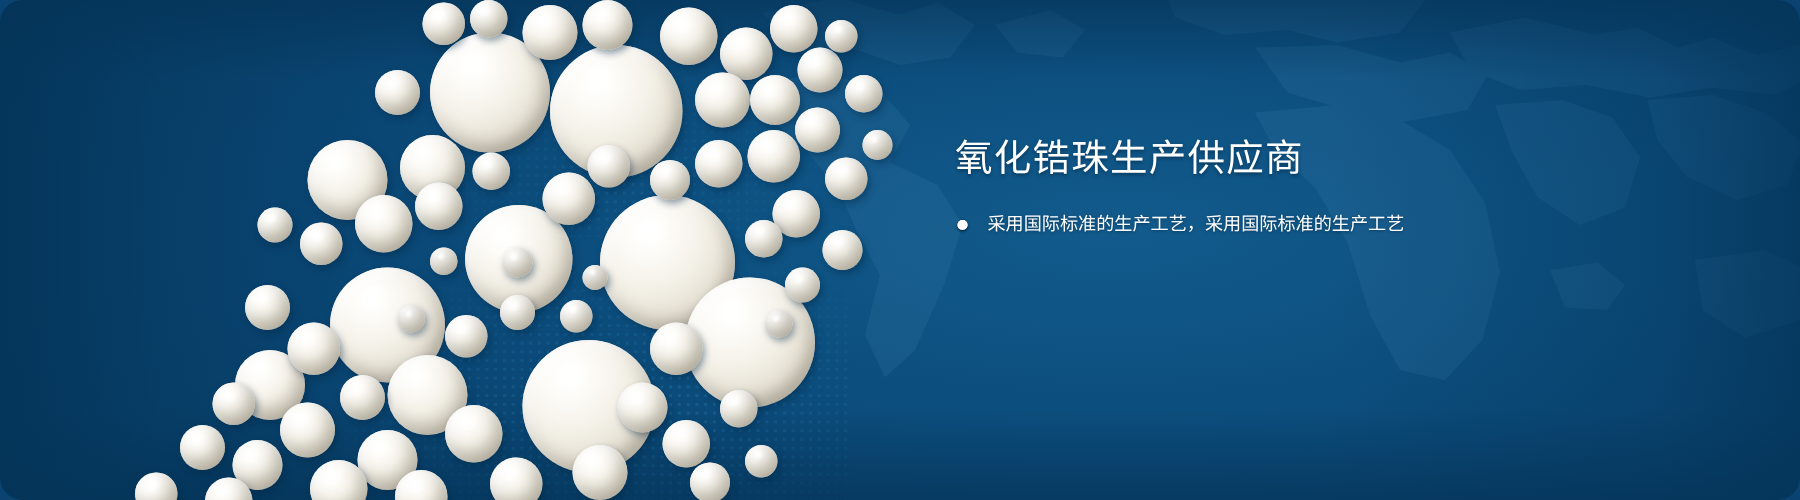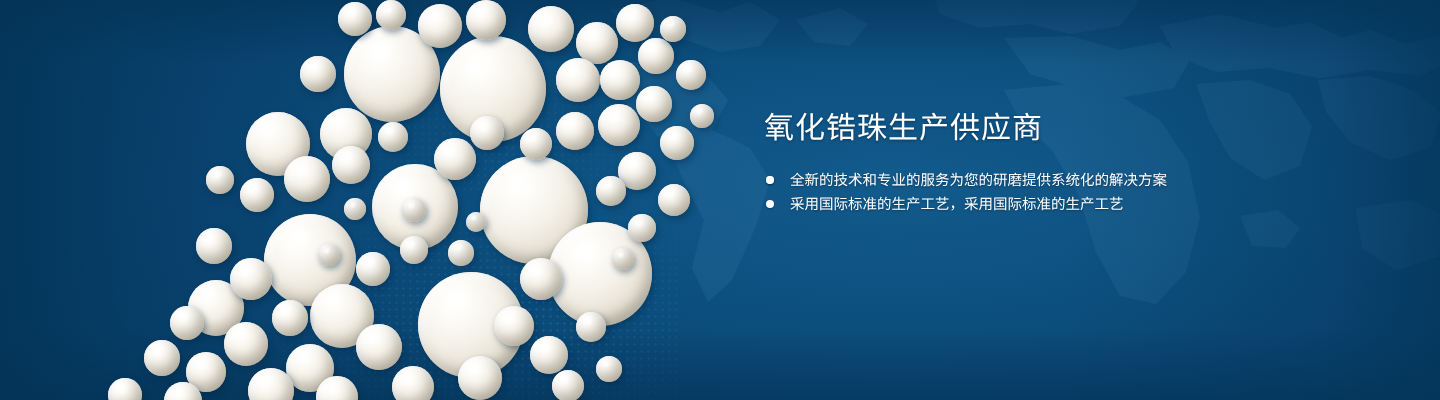--- a/index.html
+++ b/index.html
@@ -11,20 +11,21 @@
   body {
     font-family: "Liberation Sans", "DejaVu Sans", sans-serif;
   }
 
   .banner {
     position: relative;
     width: 1440px;
     height: 400px;
     overflow: hidden;
     background: #0369a1;
+    border-radius: 18px;
   }
 
   
   .bg-base {
     position: absolute;
     inset: 0;
     background:
       radial-gradient(ellipse 70% 90% at 62% 46%, #125b8c 0%, #0d5181 32%, #0a4775 62%, #073f68 100%);
   }
   .bg-vignette {
@@ -243,21 +244,20 @@
     <h1 class="headline">氧化锆珠生产供应商</h1>
 
     <ul class="bullets">
 
       <li class="bullet">
         <span class="dot"></span>
       </li>
 
       <li class="bullet">
         <span class="dot"></span>
-        <span>全新的技术和专业的服务为您的研磨提供系统化的解决方案</span>
       </li>
 
       <li class="bullet">
         <span class="dot"></span>
         <span>采用国际标准的生产工艺，采用国际标准的生产工艺</span>
       </li>
 
     </ul>
   </div>
 

